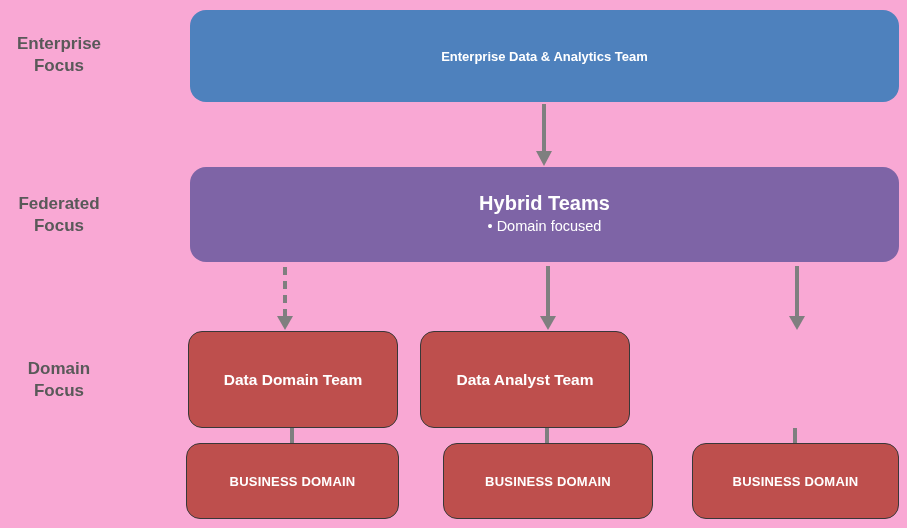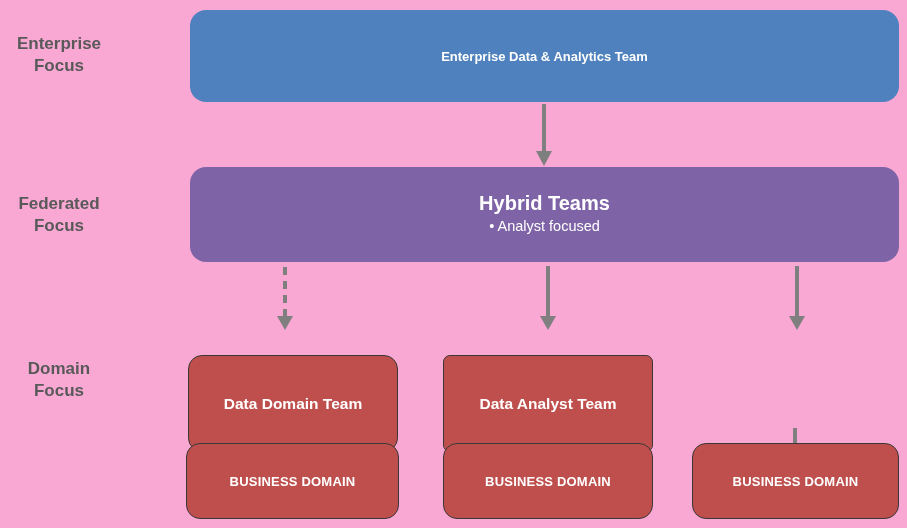--- a/index.html
+++ b/index.html
@@ -70,26 +70,25 @@
     background: var(--c-domain);
     border: 1.5px solid var(--c-border);
     border-radius: 14px;
     color: var(--c-boxtext);
     display: flex;
     flex-direction: column;
     align-items: center;
     justify-content: center;
     text-align: center;
     padding: 20px 8px;
-    margin-top: 24px;
   }
   .team-title { font-size: 15.5px; font-weight: bold; line-height: 1.25; white-space: pre-line; }
   .team-members { font-size: 13px; line-height: 1.28; white-space: pre-line; margin-top: 1px; }
   #team-1 { left: 188px; width: 210px; }
-  #team-2 { left: 443px; width: 210px; border-radius: 7px; }
+  #team-2 { left: 420px; width: 210px; }
   #team-3 { left: 692px; width: 208px; }
   #team-3 .team-title { font-size: 16px; }
 
   .business-box {
     position: absolute;
     top: 443px;
     height: 76px;
     background: var(--c-domain);
     border: 1.5px solid var(--c-border);
     border-radius: 14px;
@@ -129,21 +128,21 @@
 Focus</div>
   <div class="row-label" id="label-domain">Domain
 Focus</div>
 
   <div class="big-box" id="box-enterprise">
     <div class="big-title">Enterprise Data &amp; Analytics Team</div>
   </div>
 
   <div class="big-box" id="box-hybrid">
     <div class="big-title">Hybrid Teams</div>
-    <div class="bullet-line">• Analyst focused</div>
+    <div class="bullet-line">• Domain focused</div>
   </div>
 
   <svg class="overlay" viewBox="0 0 907 528">
 
     <line class="arrow-shaft" x1="544" y1="104" x2="544" y2="152"></line>
     <polygon class="arrow-head" points="536,151 552,151 544,166"></polygon>
 
     <line class="arrow-shaft dashed" x1="285" y1="267" x2="285" y2="317"></line>
     <polygon class="arrow-head" points="277,316 293,316 285,330"></polygon>
 

